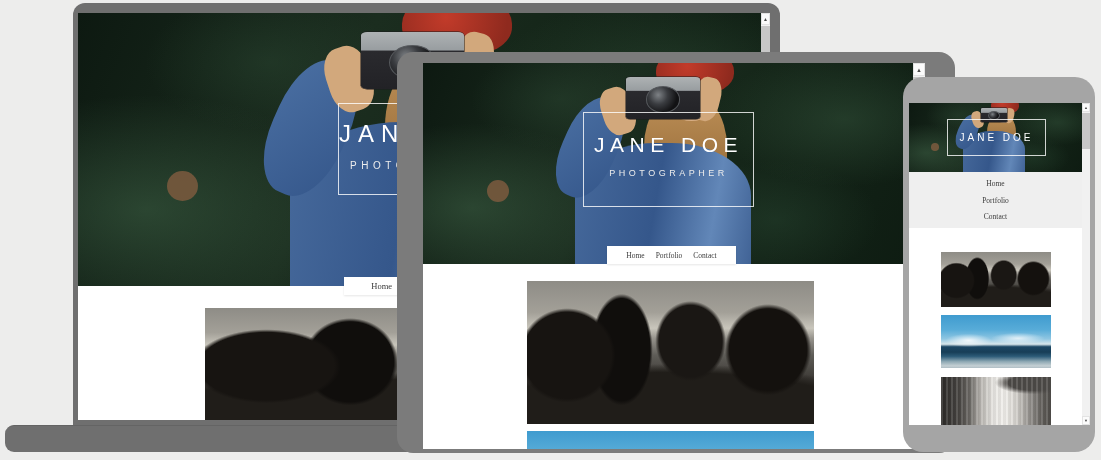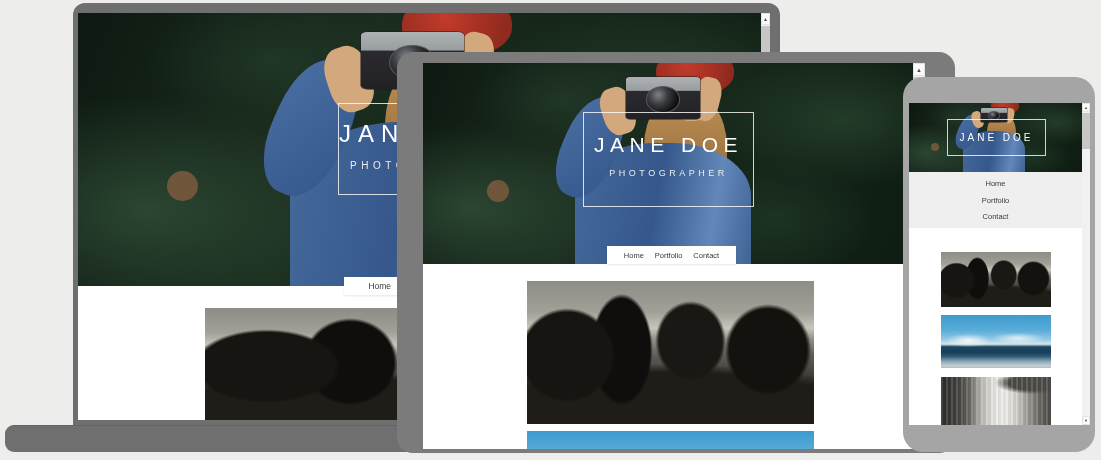--- a/index.html
+++ b/index.html
@@ -72,21 +72,21 @@
   .tb-t .hero-title{font-size:21px;letter-spacing:5.5px;}
   .tb-p .hero-title{font-size:10px;letter-spacing:3px;}
   .hero-sub{font-weight:300;color:#ECECEC;white-space:nowrap;}
   .tb-l .hero-sub{margin-top:12px;font-size:10px;letter-spacing:4.5px;}
   .tb-t .hero-sub{margin-top:11px;font-size:9px;letter-spacing:3.5px;}
 
   
   .navbar{position:absolute;background:#FFF;display:flex;align-items:center;justify-content:center;color:#3A3A3A;box-shadow:0 1px 2px rgba(0,0,0,.10);}
   .nav-l{left:266px;top:264px;width:160px;height:18px;font-size:8.5px;gap:14px;}
   .nav-t{left:184px;top:183px;width:129px;height:18px;font-size:7.5px;gap:11px;}
-  .navbar a, .nav-p a{color:#3A3A3A;text-decoration:none;cursor:pointer;}
+  .navbar a, .nav-p a{color:#3A3A3A;text-decoration:none;cursor:pointer;font-family:Liberation Serif, serif;}
   .nav-p{position:absolute;left:0;top:69px;width:173px;height:56px;background:#EFEFEF;display:flex;flex-direction:column;align-items:center;justify-content:space-evenly;font-size:7.5px;color:#3A3A3A;}
 
   
   .gimg{position:absolute;}
   .ph-sea{background:
     radial-gradient(28% 55% at 14% 52%, #171411 0 55%, transparent 60%),
     radial-gradient(18% 65% at 33% 48%, #100E0C 0 55%, transparent 60%),
     radial-gradient(22% 50% at 57% 42%, #1A1714 0 50%, transparent 56%),
     radial-gradient(26% 55% at 84% 48%, #14110E 0 52%, transparent 58%),
     radial-gradient(120% 60% at 50% 100%, #201D19 0 60%, transparent 70%),

